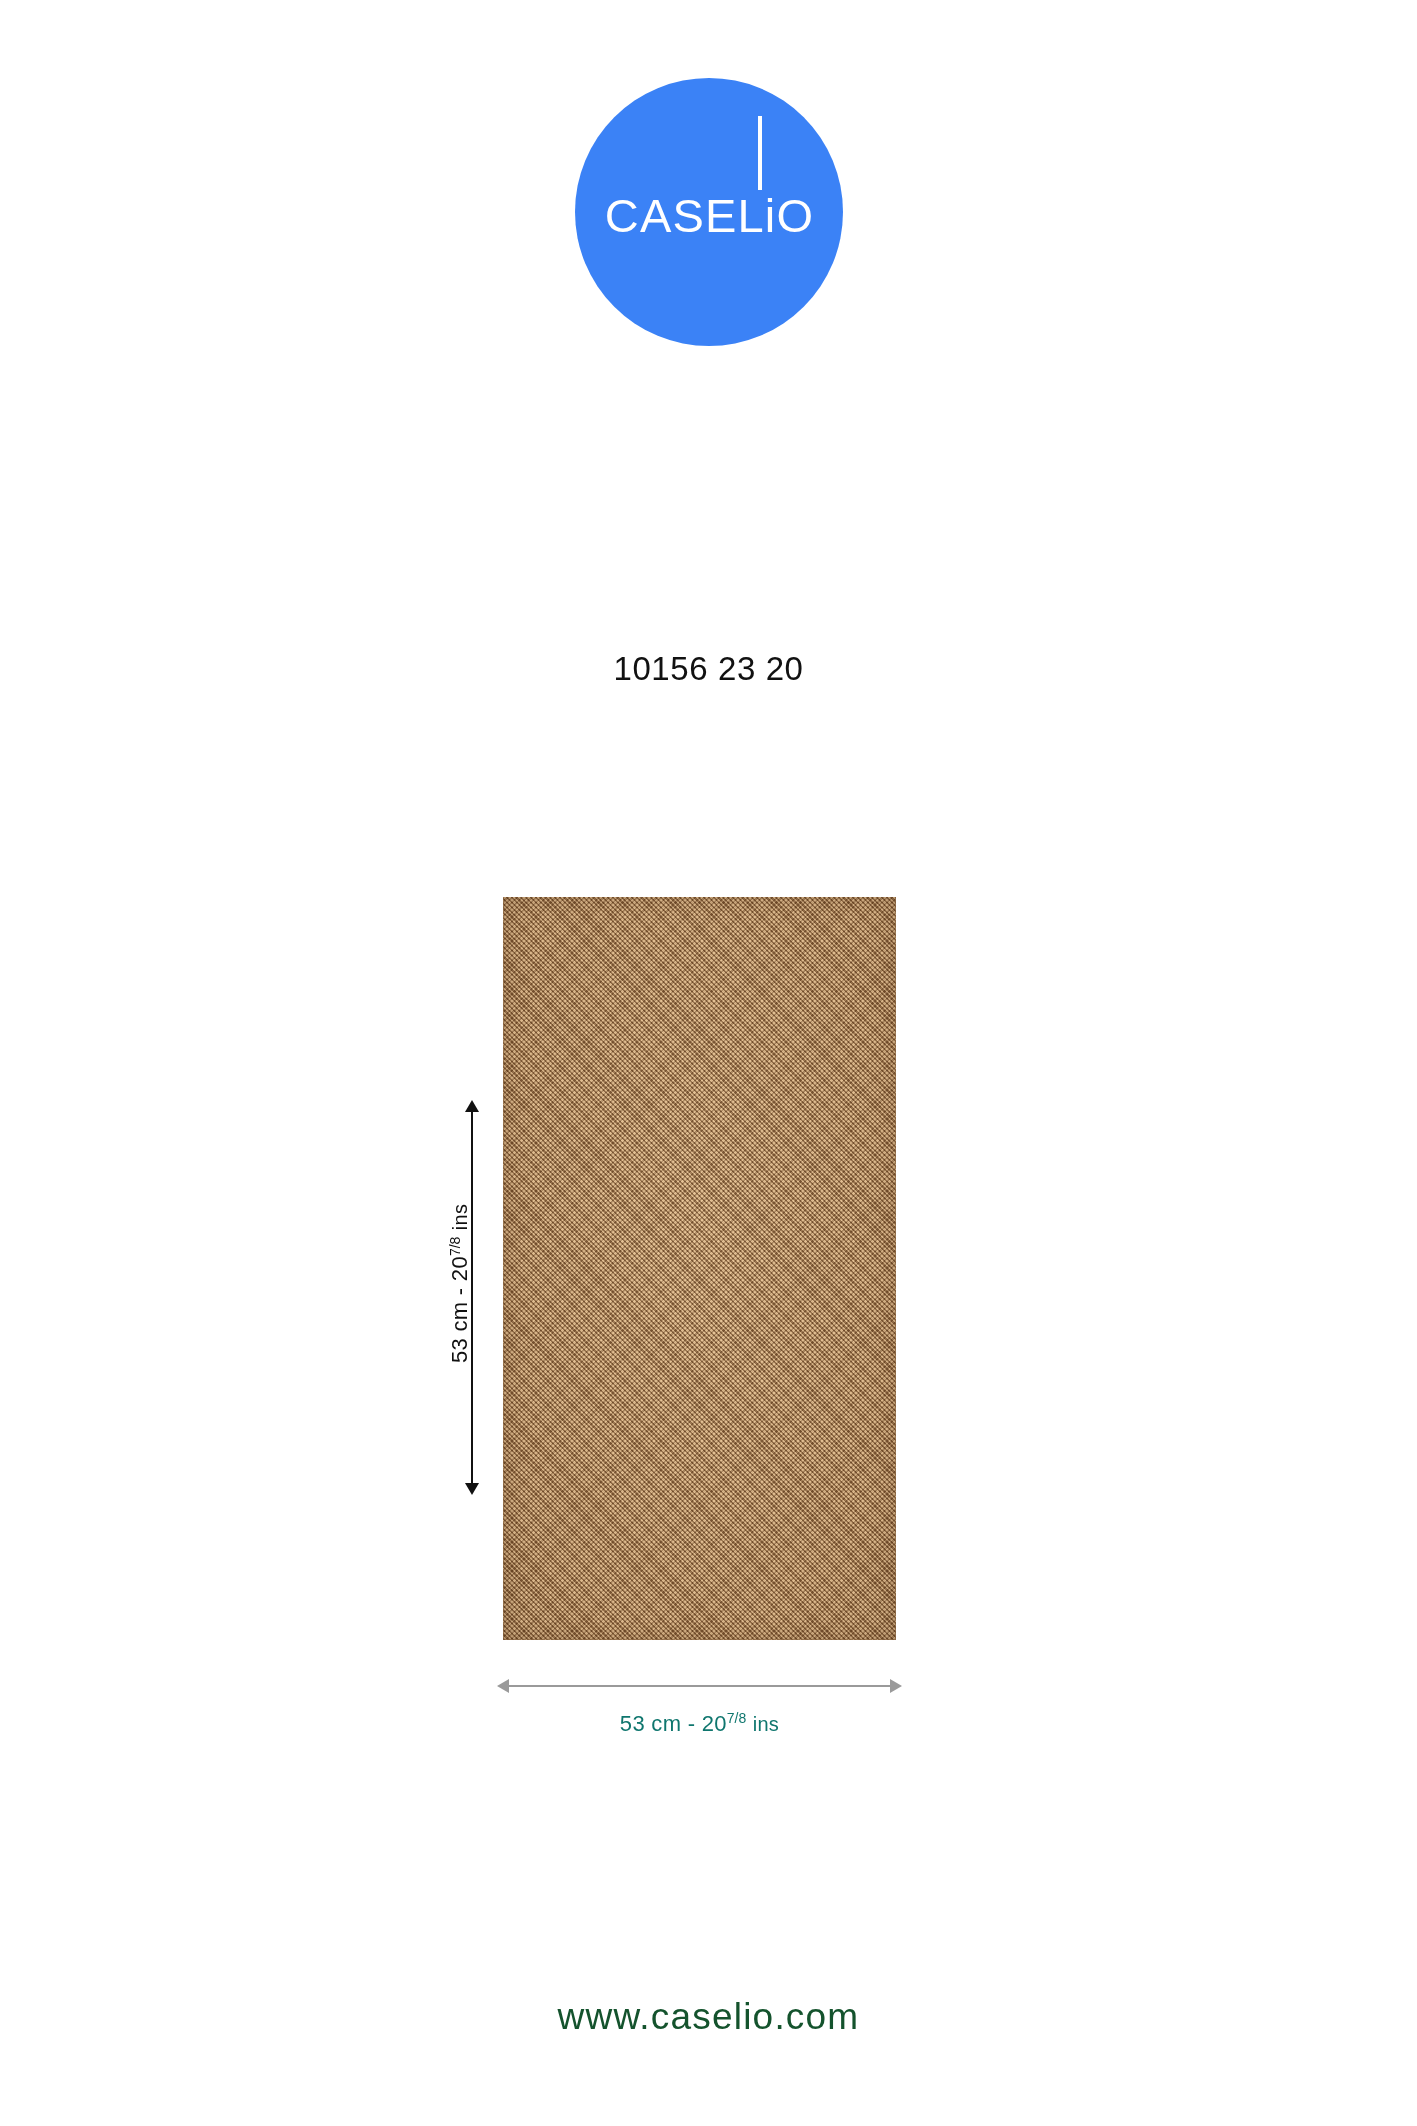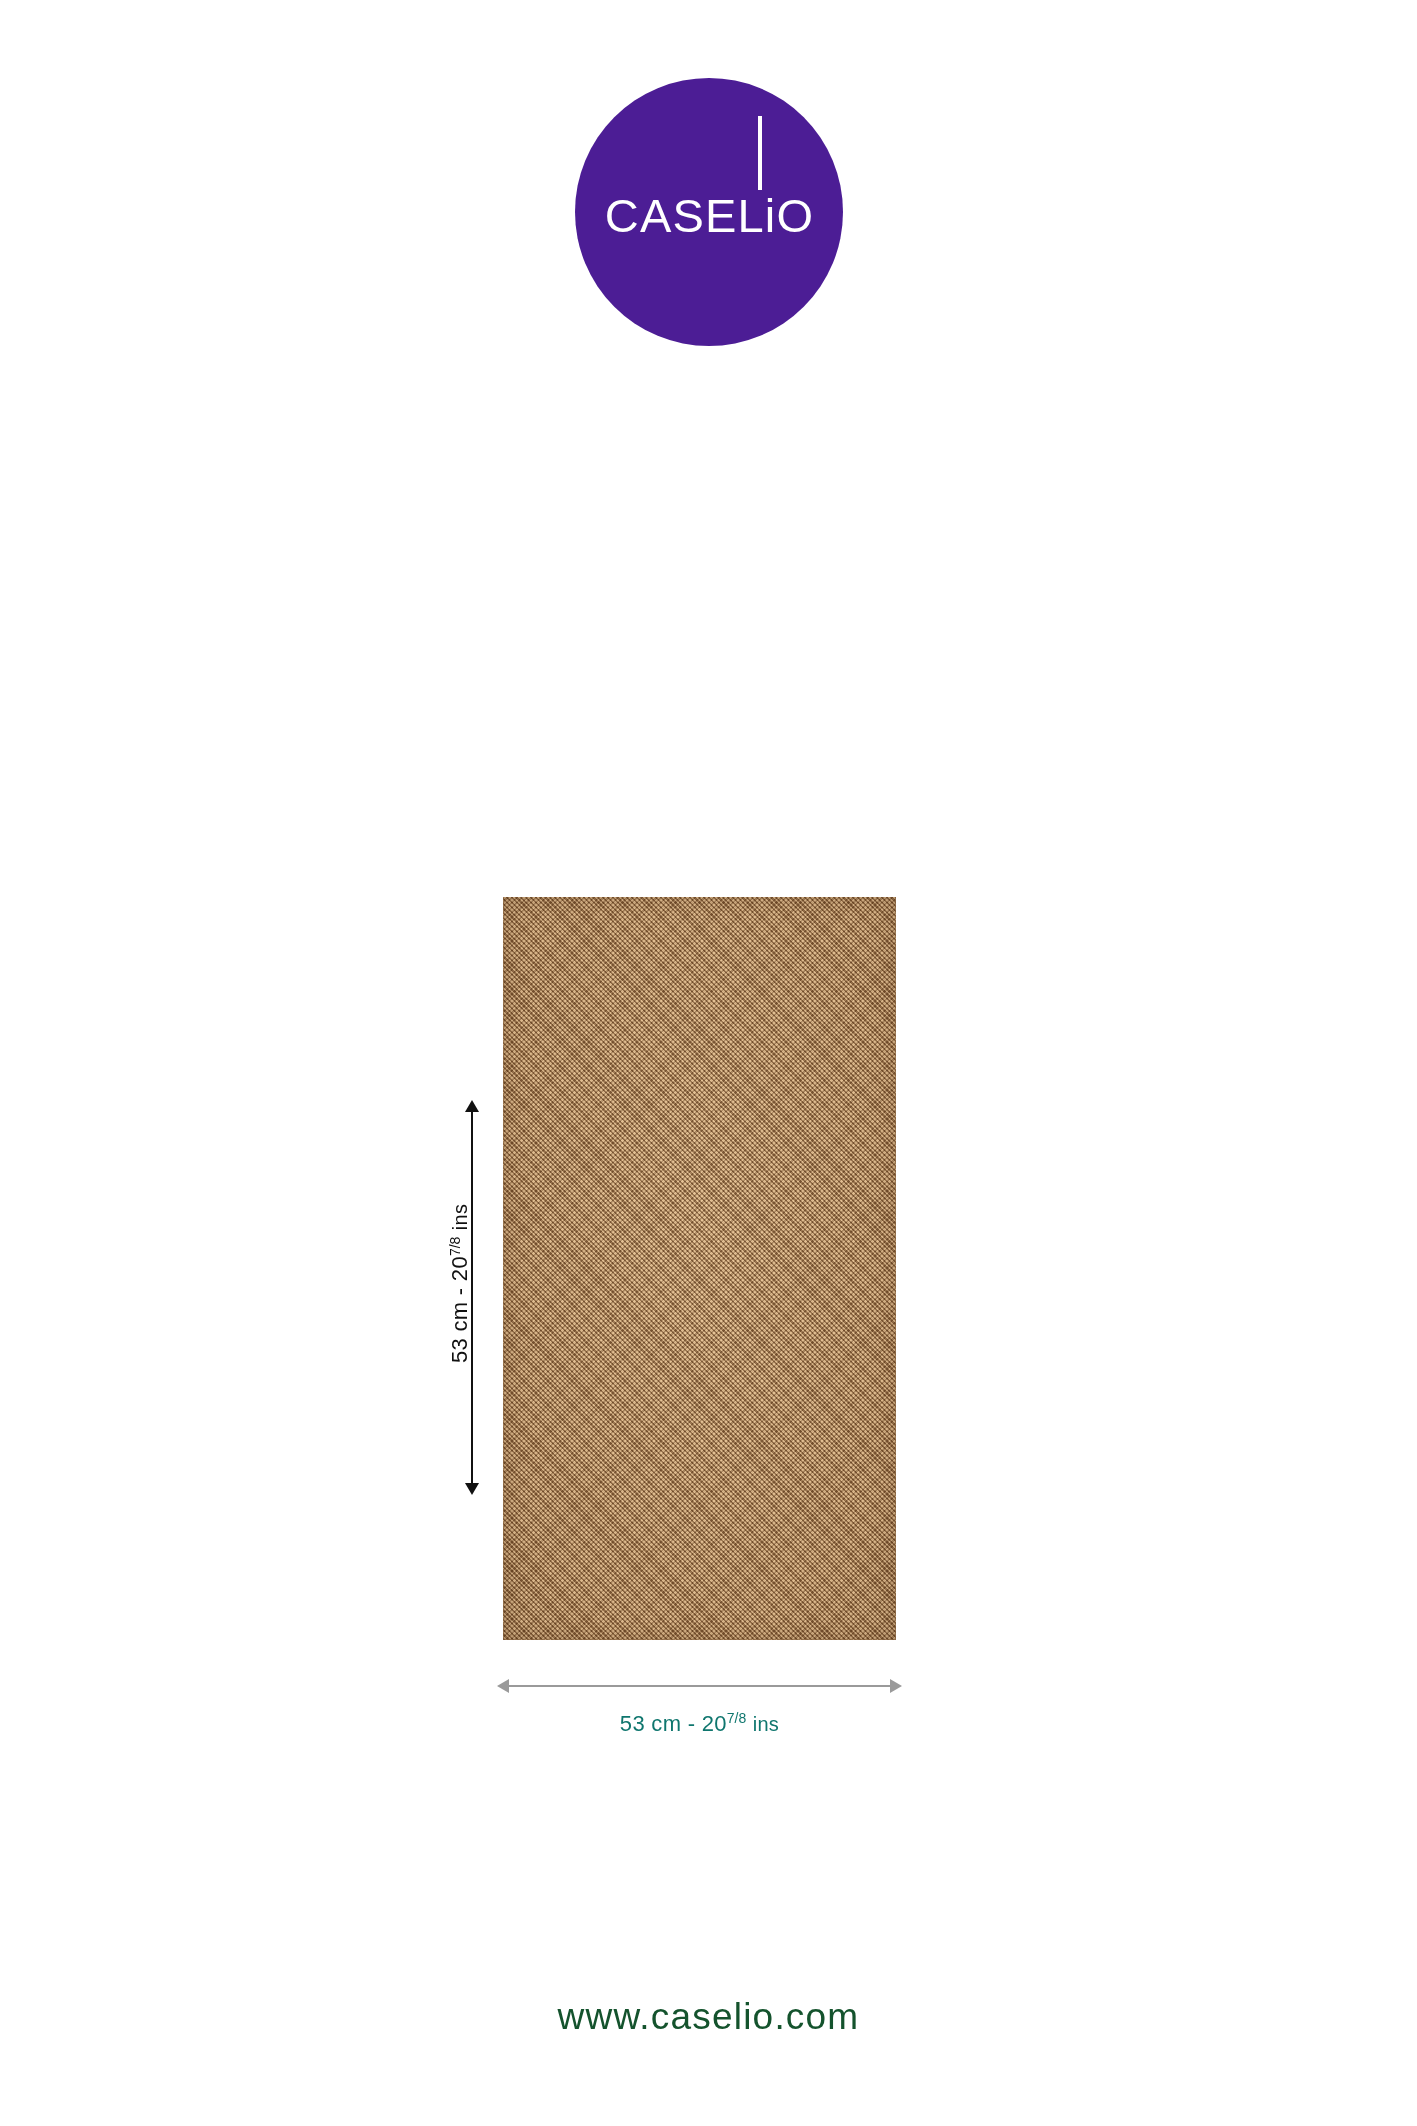--- a/index.html
+++ b/index.html
@@ -22,21 +22,21 @@
     top: 78px;
     left: 0;
     width: 100%;
     display: flex;
     justify-content: center;
   }
   .logo-circle {
     width: 268px;
     height: 268px;
     border-radius: 50%;
-    background: #4c1d95;
+    background: #3b82f6;
     position: relative;
     display: flex;
     align-items: center;
     justify-content: center;
   }
   .logo-text {
     color: #ffffff;
     font-family: "Liberation Sans", sans-serif;
     font-size: 47px;
     font-weight: 400;
@@ -225,20 +225,21 @@
 <body>
 
 <div class="logo-wrap">
   <div class="logo-circle">
     <div class="logo-tick"></div>
     <div class="logo-text">CASELiO</div>
   </div>
 </div>
 
 <div class="title-block">
+  <div class="product-ref">10156 23 20</div>
 </div>
 
 <div class="swatch"></div>
 
 <div class="dim-v">
   <div class="arrow-up"></div>
   <div class="line"></div>
   <div class="arrow-down"></div>
   <div class="label"><span>53 cm - 20</span><span class="frac">7/8</span> <span class="unit">ins</span></div>
 </div>

